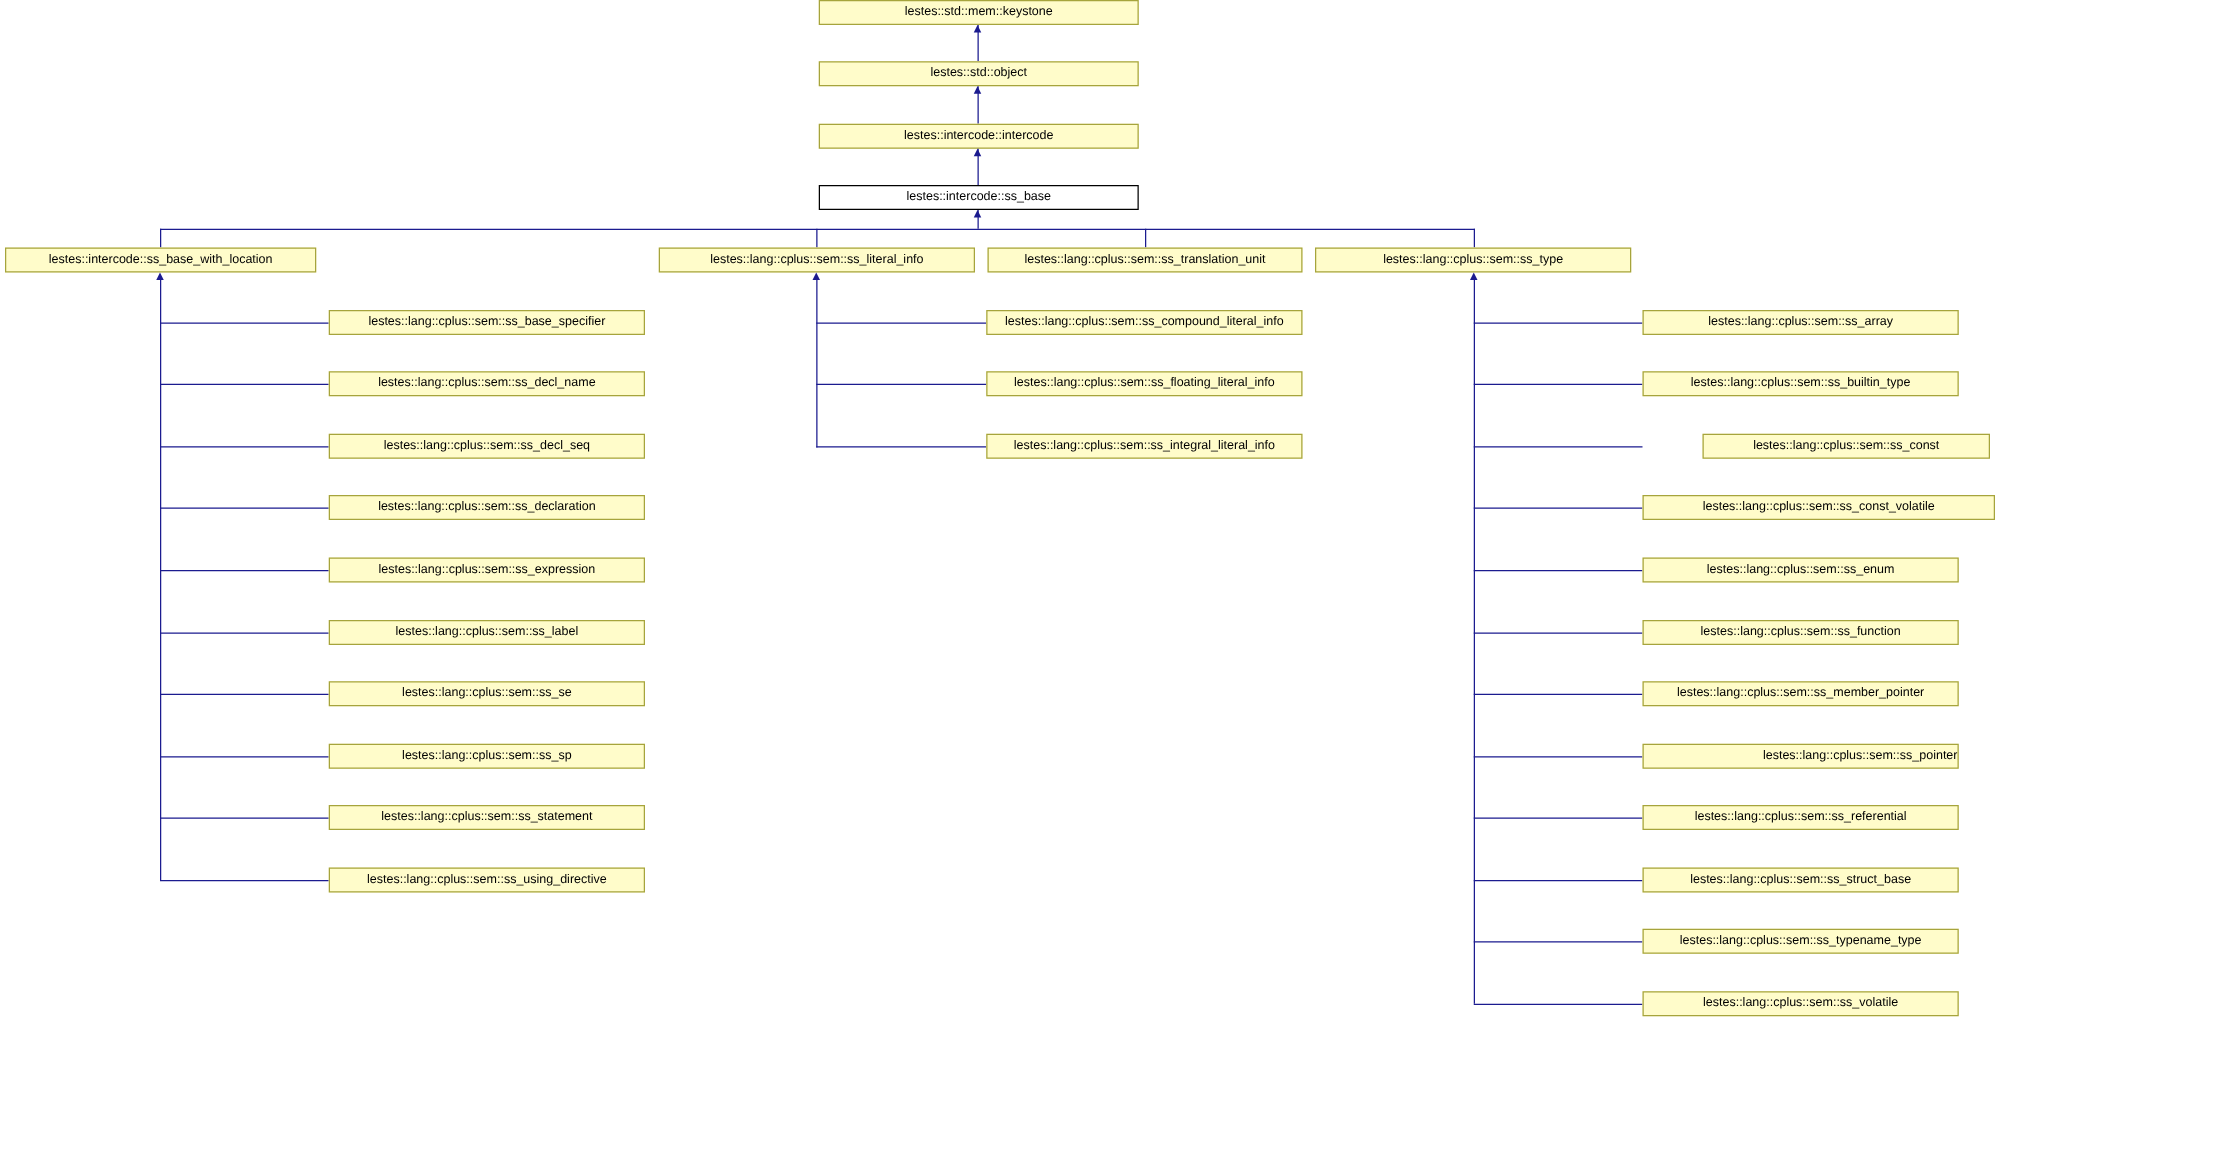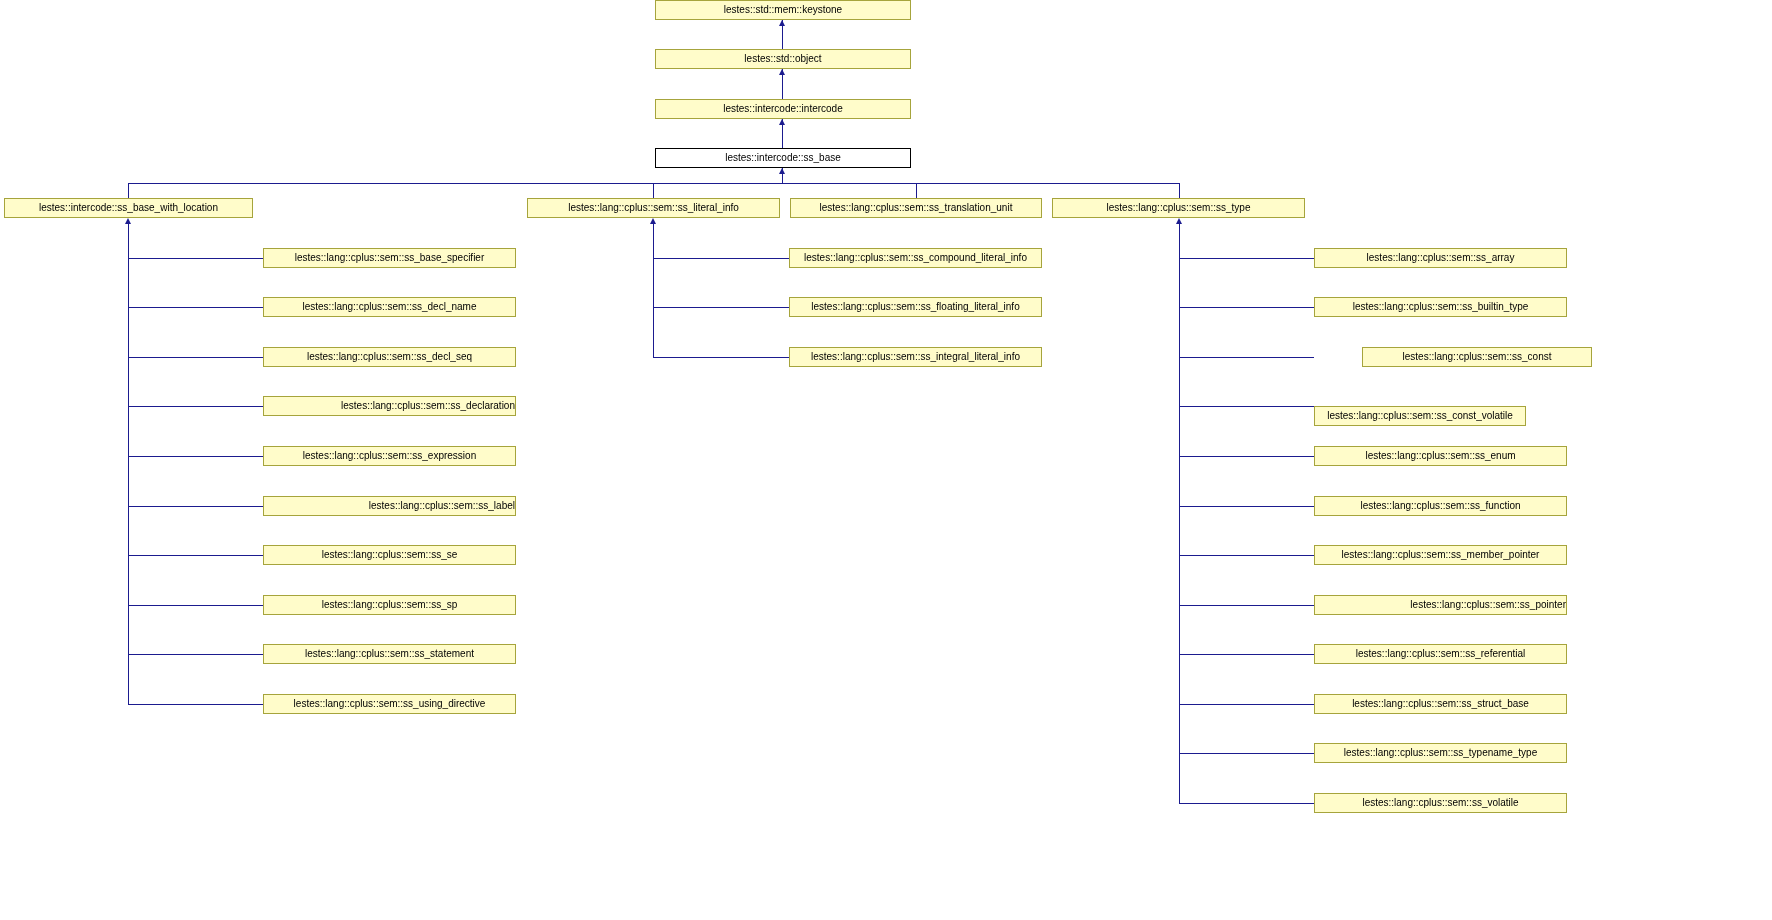--- a/index.html
+++ b/index.html
@@ -90,27 +90,27 @@
   <div class="edge h" style="left:128px; top:258px; width:135px;"></div>
   <div class="node" style="left:263px; top:248px; width:253px;">lestes::lang::cplus::sem::ss_base_specifier</div>
 
   <div class="edge h" style="left:128px; top:307px; width:135px;"></div>
   <div class="node" style="left:263px; top:297px; width:253px;">lestes::lang::cplus::sem::ss_decl_name</div>
 
   <div class="edge h" style="left:128px; top:357px; width:135px;"></div>
   <div class="node" style="left:263px; top:347px; width:253px;">lestes::lang::cplus::sem::ss_decl_seq</div>
 
   <div class="edge h" style="left:128px; top:406px; width:135px;"></div>
-  <div class="node" style="left:263px; top:396px; width:253px;text-align:right;">lestes::lang::cplus::sem::ss_declaration</div>
+  <div class="node" style="left:263px; top:396px; width:253px;">lestes::lang::cplus::sem::ss_declaration</div>
 
   <div class="edge h" style="left:128px; top:456px; width:135px;"></div>
   <div class="node" style="left:263px; top:446px; width:253px;">lestes::lang::cplus::sem::ss_expression</div>
 
   <div class="edge h" style="left:128px; top:506px; width:135px;"></div>
-  <div class="node" style="left:263px; top:496px; width:253px;text-align:right;">lestes::lang::cplus::sem::ss_label</div>
+  <div class="node" style="left:263px; top:496px; width:253px;">lestes::lang::cplus::sem::ss_label</div>
 
   <div class="edge h" style="left:128px; top:555px; width:135px;"></div>
   <div class="node" style="left:263px; top:545px; width:253px;">lestes::lang::cplus::sem::ss_se</div>
 
   <div class="edge h" style="left:128px; top:605px; width:135px;"></div>
   <div class="node" style="left:263px; top:595px; width:253px;">lestes::lang::cplus::sem::ss_sp</div>
 
   <div class="edge h" style="left:128px; top:654px; width:135px;"></div>
   <div class="node" style="left:263px; top:644px; width:253px;">lestes::lang::cplus::sem::ss_statement</div>
 
@@ -135,21 +135,21 @@
   <div class="edge h" style="left:1179px; top:258px; width:135px;"></div>
   <div class="node" style="left:1314px; top:248px; width:253px;">lestes::lang::cplus::sem::ss_array</div>
 
   <div class="edge h" style="left:1179px; top:307px; width:135px;"></div>
   <div class="node" style="left:1314px; top:297px; width:253px;">lestes::lang::cplus::sem::ss_builtin_type</div>
 
   <div class="edge h" style="left:1179px; top:357px; width:135px;"></div>
   <div class="node" style="left:1314px; top:347px; width:230px;margin-left:48px;">lestes::lang::cplus::sem::ss_const</div>
 
   <div class="edge h" style="left:1179px; top:406px; width:135px;"></div>
-  <div class="node" style="left:1314px; top:406px; width:212px;">lestes::lang::cplus::sem::ss_const_volatile</div>
+  <div class="node" style="left:1314px; top:396px; width:282px;">lestes::lang::cplus::sem::ss_const_volatile</div>
 
   <div class="edge h" style="left:1179px; top:456px; width:135px;"></div>
   <div class="node" style="left:1314px; top:446px; width:253px;">lestes::lang::cplus::sem::ss_enum</div>
 
   <div class="edge h" style="left:1179px; top:506px; width:135px;"></div>
   <div class="node" style="left:1314px; top:496px; width:253px;">lestes::lang::cplus::sem::ss_function</div>
 
   <div class="edge h" style="left:1179px; top:555px; width:135px;"></div>
   <div class="node" style="left:1314px; top:545px; width:253px;">lestes::lang::cplus::sem::ss_member_pointer</div>
 

